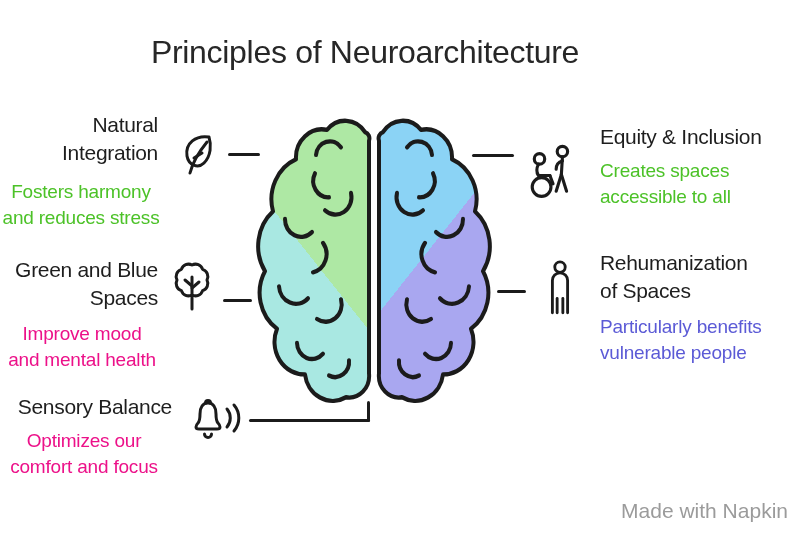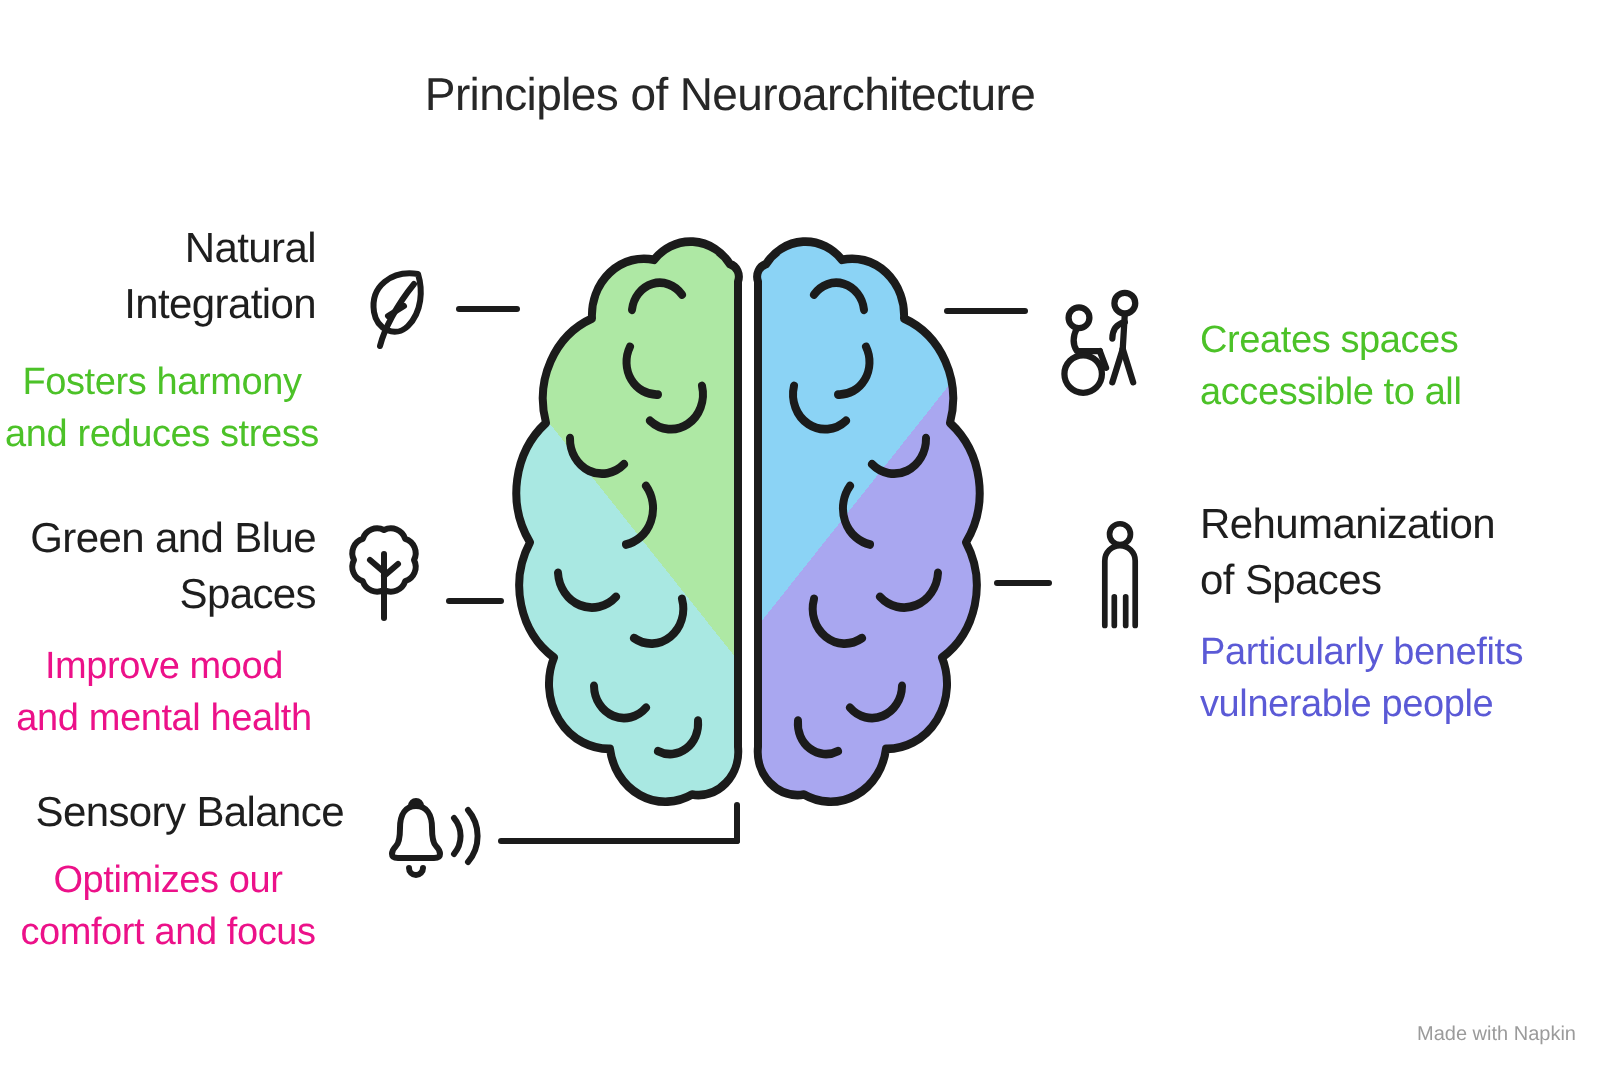--- a/index.html
+++ b/index.html
@@ -1,28 +1,28 @@
 <!DOCTYPE html>
 <html><head>
 <meta charset="utf-8">
 <style>
   html,body{margin:0;padding:0;background:#fff;}
   .stage{position:relative;width:800px;height:533px;background:#ffffff;overflow:hidden;
          font-family:"Liberation Sans",sans-serif;color:#1e1e1e;}
   .title{position:absolute;left:150px;top:34px;width:430px;text-align:center;
-         font-size:23px;font-weight:500;letter-spacing:-0.3px;color:#272727;}
+         font-size:32px;font-weight:500;letter-spacing:-0.3px;color:#272727;}
   .h{position:absolute;font-size:21px;line-height:28px;font-weight:500;
      letter-spacing:-0.3px;color:#1e1e1e;white-space:pre-line;}
   .sub{position:absolute;font-size:19px;line-height:26px;font-weight:500;
        letter-spacing:-0.2px;white-space:pre-line;}
   .ta-r{text-align:right;}
   .ta-c{text-align:center;}
   .icon{position:absolute;}
   .line{position:absolute;background:#1b1b1b;border-radius:2px;}
-  .watermark{position:absolute;right:12px;bottom:10px;font-size:10px;color:#9b9b9b;}
+  .watermark{position:absolute;right:12px;bottom:10px;font-size:21px;color:#9b9b9b;}
 </style>
 </head>
 <body>
 
 <div class="stage">
 
   <div class="title">Principles of Neuroarchitecture</div>
 
   <div class="h ta-r" style="right:642px;top:111px;width:150px;">Natural
 Integration</div>
@@ -110,20 +110,21 @@
     <path d="M 34 13 L 33 30"></path>
     <path d="M 33 30 L 28 46"></path>
     <path d="M 33 30 L 38 46"></path>
     <path d="M 34 17 C 30 18 28 21 28 25"></path>
     <circle cx="12" cy="15" r="5"></circle>
     <path d="M 11 20 C 9 24 9 28 11 31 L 22 31"></path>
     <path d="M 22 31 L 25 39"></path>
     <circle cx="14" cy="42" r="9"></circle>
   </svg>
 
+  <div class="h" style="left:600px;top:123px;width:200px;">Equity &amp; Inclusion</div>
   <div class="sub" style="left: 600px; top: 158px; width: 200px; color: rgb(76, 194, 40);">Creates spaces
 accessible to all</div>
 
   <svg class="icon" style="left:541px;top:258px;" width="38" height="60" viewBox="0 0 40 60" fill="none" stroke="#1b1b1b" stroke-width="3" stroke-linecap="round" stroke-linejoin="round">
     <circle cx="20" cy="8" r="5.5"></circle>
     <path d="M 12 56 L 12 22 a 8 8 0 0 1 16 0 L 28 56"></path>
     <path d="M 17 41 L 17 56"></path>
     <path d="M 23 41 L 23 56"></path>
   </svg>
 

